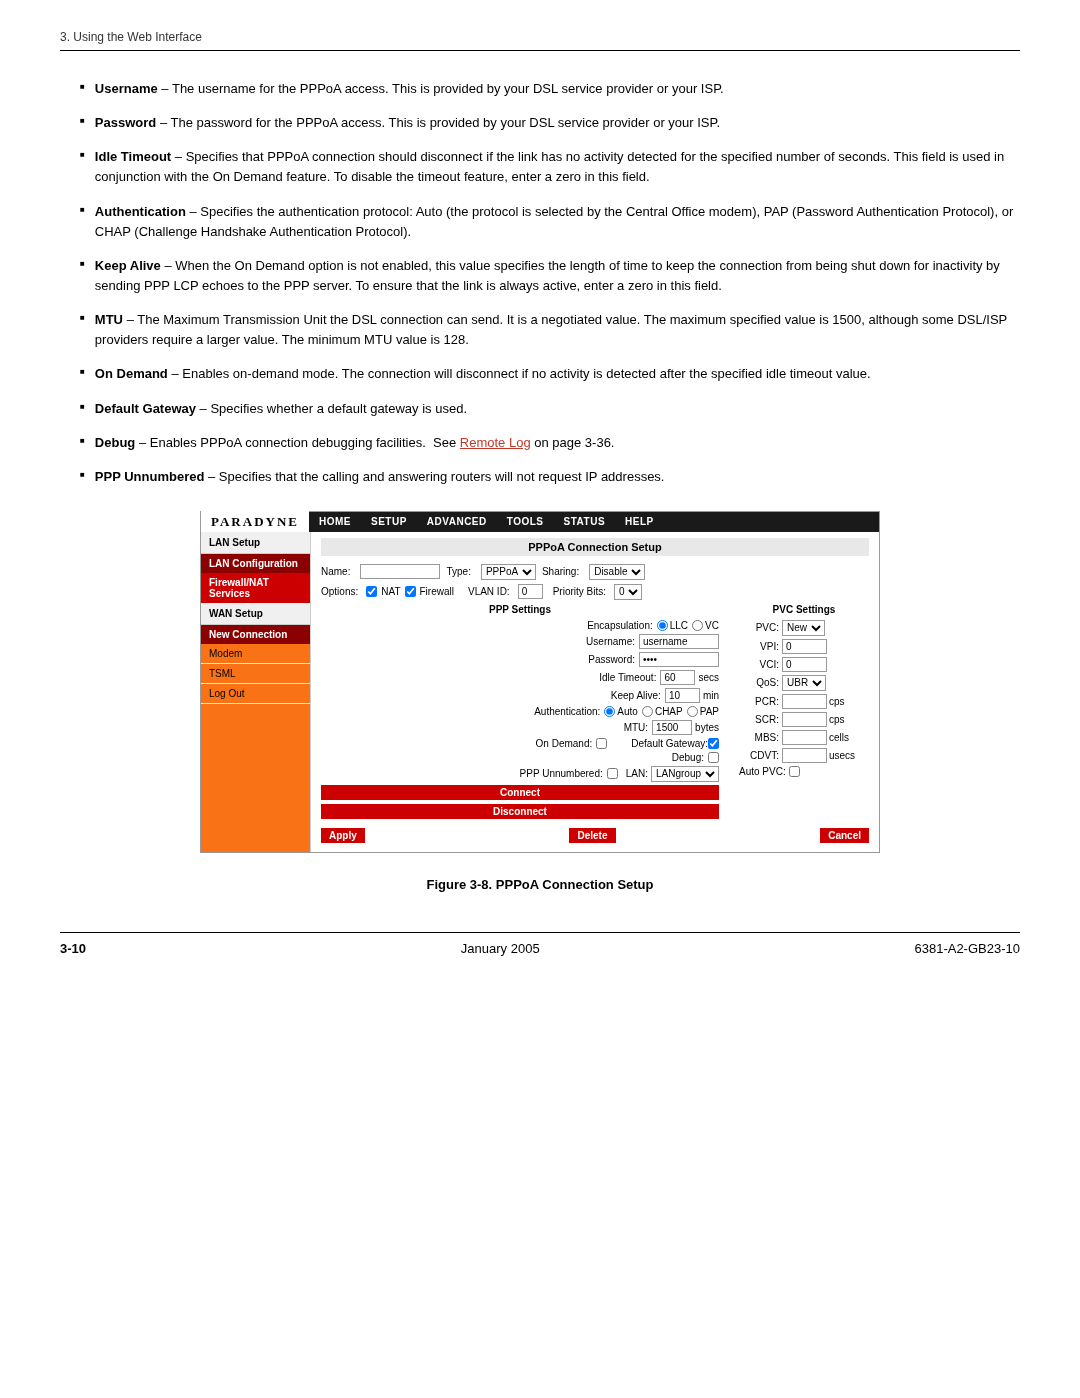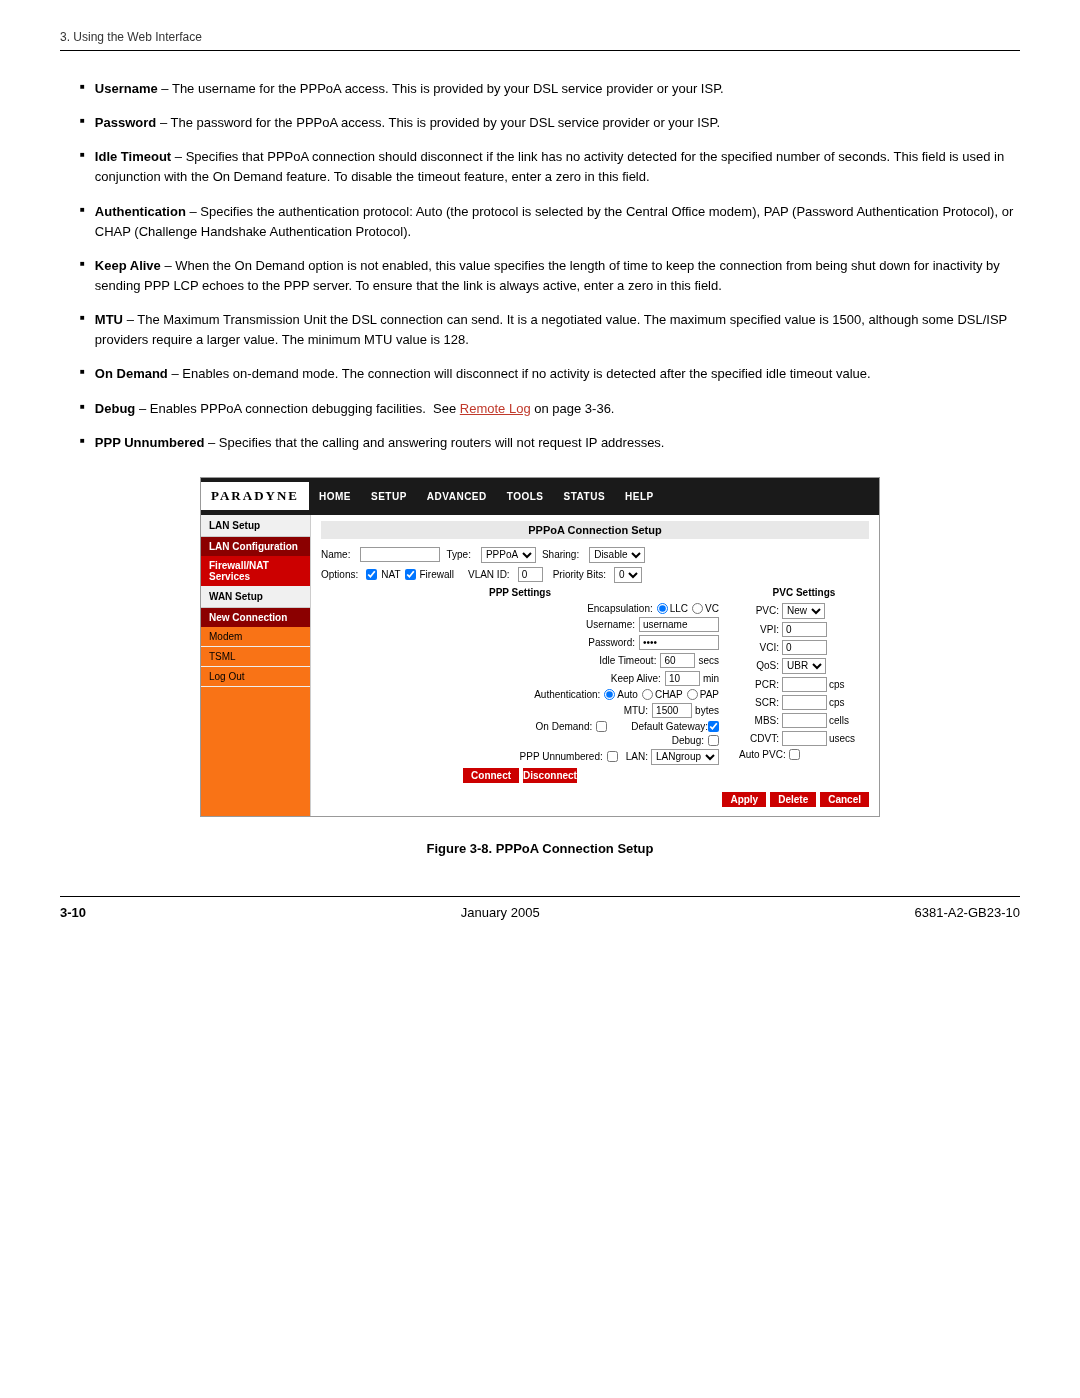--- a/index.html
+++ b/index.html
@@ -74,21 +74,21 @@
       font-family: Arial, Helvetica, sans-serif;
       font-size: 11px;
     }
 
     
     .nav-bar {
       background: #1a1a1a;
       display: flex;
       align-items: center;
       padding: 0;
-      height: 37px;
+      height: 20px;
     }
 
     .nav-logo {
       background: #fff;
       padding: 3px 10px;
       height: 28px;
       display: flex;
       align-items: center;
     }
 
@@ -306,30 +306,31 @@
       color: #fff;
       border: none;
       padding: 2px 8px;
       font-size: 10px;
       font-weight: bold;
       cursor: pointer;
     }
 
     .buttons-row {
       display: flex;
-      justify-content: flex-end;
+      justify-content: space-between;
       gap: 4px;
       padding: 5px 0 3px 0;
     }
 
     .connect-row {
       display: flex;
       justify-content: center;
       gap: 4px;
       margin-bottom: 4px;
+      flex-direction: column;
     }
 
     
     .figure-caption {
       text-align: center;
       font-size: 13px;
       font-weight: bold;
       margin: 8px 0 20px 0;
     }
 
@@ -455,20 +456,25 @@
       </span>
     </li>
     <li>
       <span class="bullet-text">
         <strong>MTU</strong> – The Maximum Transmission Unit the DSL connection can send. It is a negotiated value. The maximum specified value is 1500, although some DSL/ISP providers require a larger value. The minimum MTU value is 128.
       </span>
     </li>
     <li>
       <span class="bullet-text">
         <strong>On Demand</strong> – Enables on-demand mode. The connection will disconnect if no activity is detected after the specified idle timeout value.
+      </span>
+    </li>
+    <li>
+      <span class="bullet-text">
+        <strong>Default Gateway</strong> – Specifies whether a default gateway is used.
       </span>
     </li>
     <li>
       <span class="bullet-text">
         <strong>Debug</strong> – Enables PPPoA connection debugging facilities.&nbsp; See <a class="link-blue">Remote Log</a> on page 3-36.
       </span>
     </li>
     <li>
       <span class="bullet-text">
         <strong>PPP Unnumbered</strong> – Specifies that the calling and answering routers will not request IP addresses.

